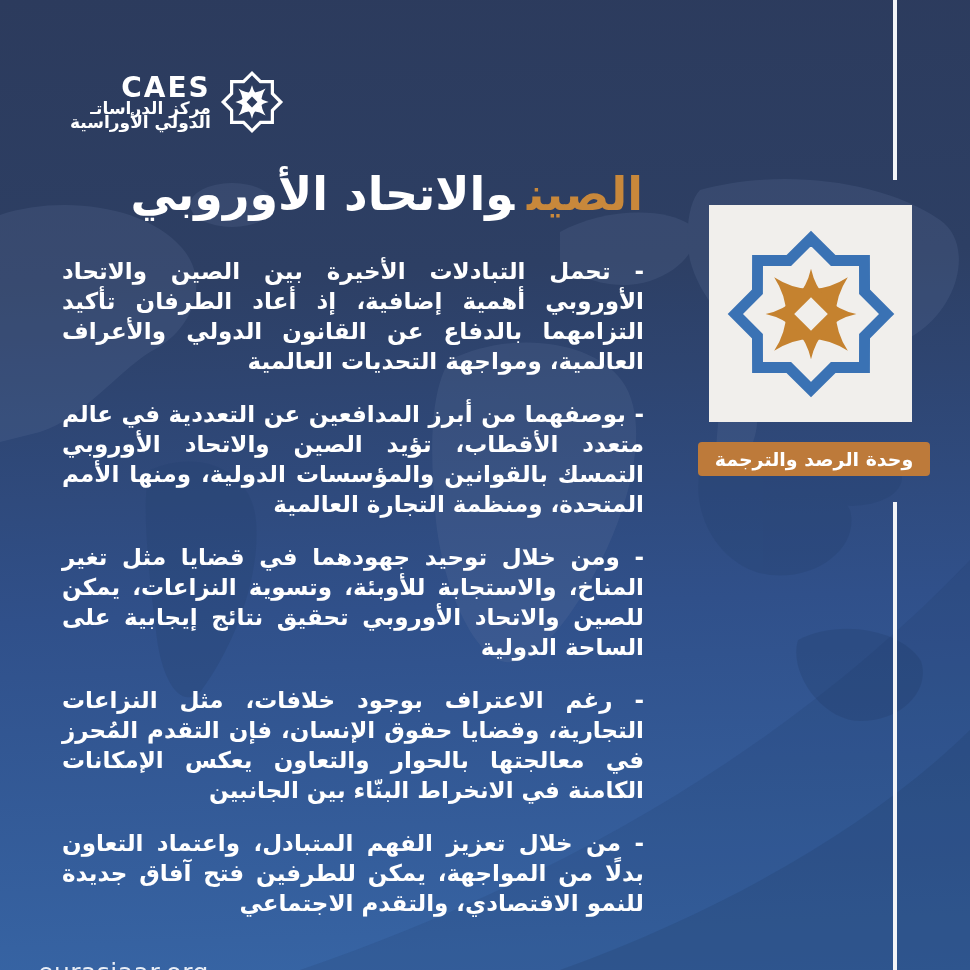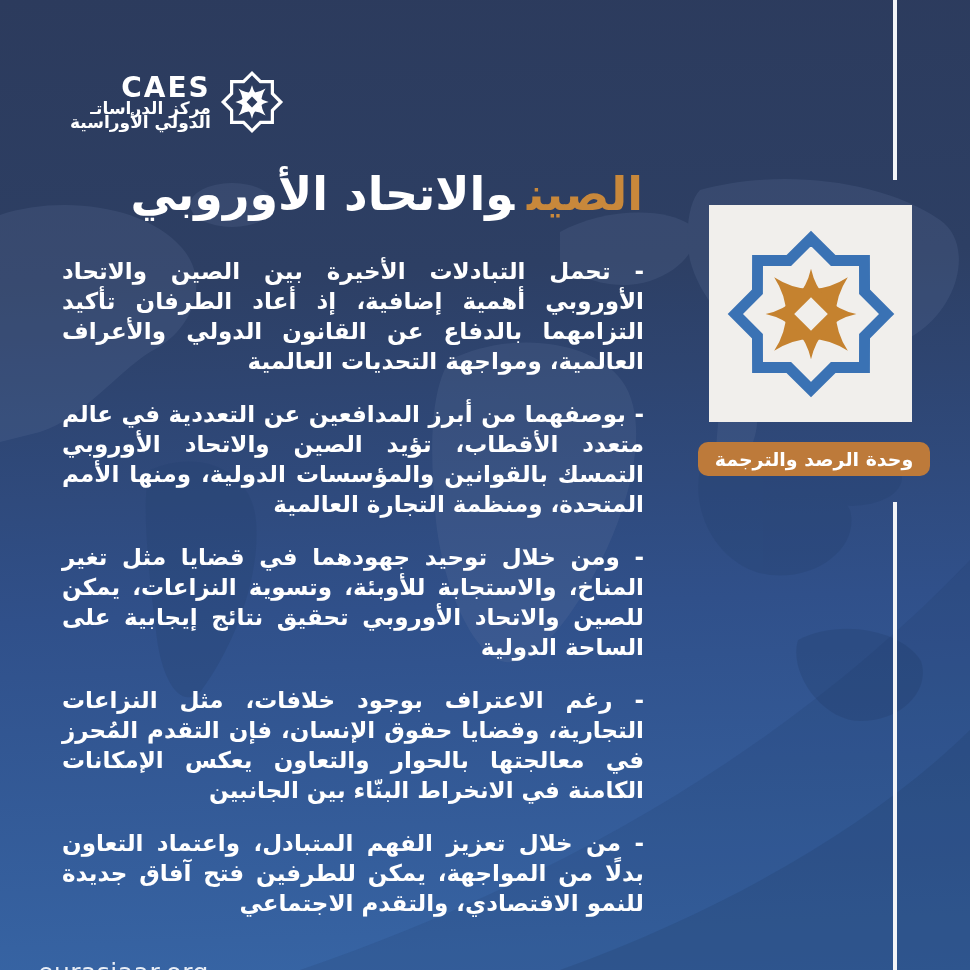--- a/index.html
+++ b/index.html
@@ -42,21 +42,21 @@
   .article p:last-child{margin-bottom:16px;}
 
   
   .logo-card{
     position:absolute;left:709px;top:205px;width:203px;height:217px;
     background:#f1efec;display:flex;align-items:center;justify-content:center;
   }
   .logo-card svg{width:168px;height:168px;display:block;}
   .unit-badge{
     position:absolute;left:698px;top:442px;width:232px;height:34px;
-    background:#bd7a3a;border-radius:10px;
+    background:#bd7a3a;border-radius:4px;
     display:flex;align-items:center;justify-content:center;
     direction:rtl;color:#ffffff;font-size:19px;font-weight:bold;
   }
 
   
   .website{
     position:absolute;left:38px;top:910px;
     color:#e9eef6;font-size:25px;letter-spacing:0.5px;margin-top:48px;
   }
 </style>

